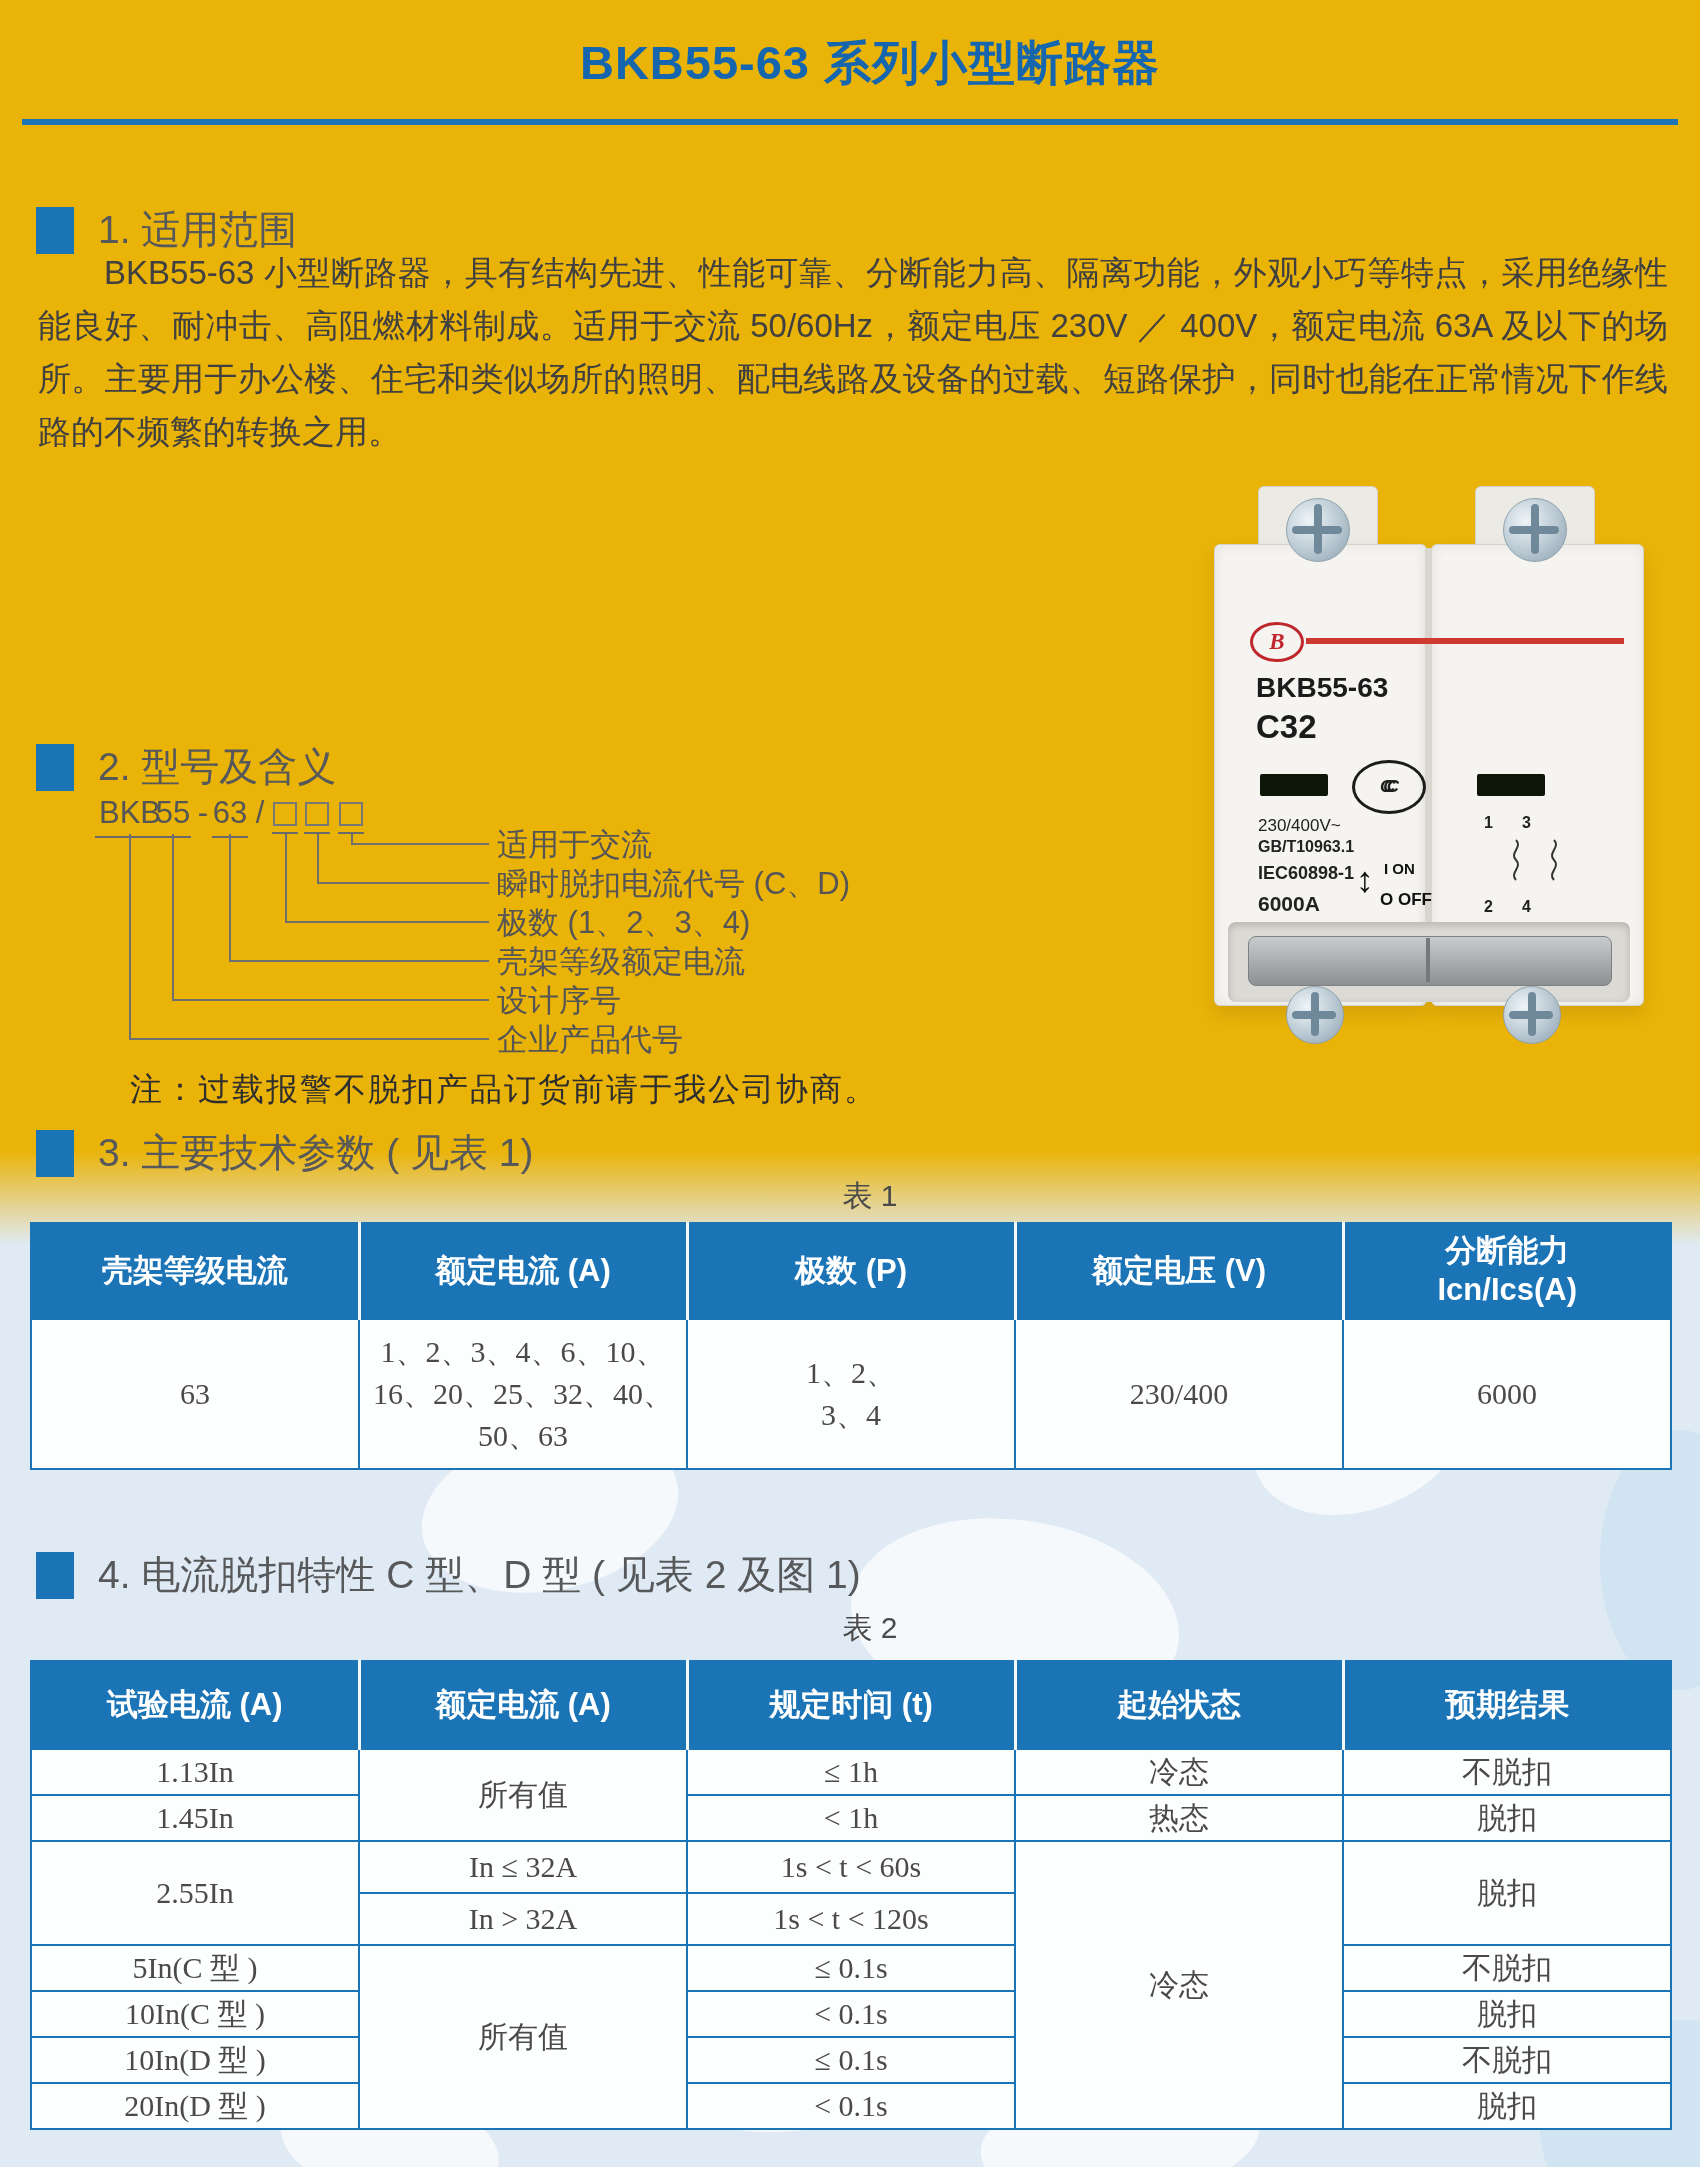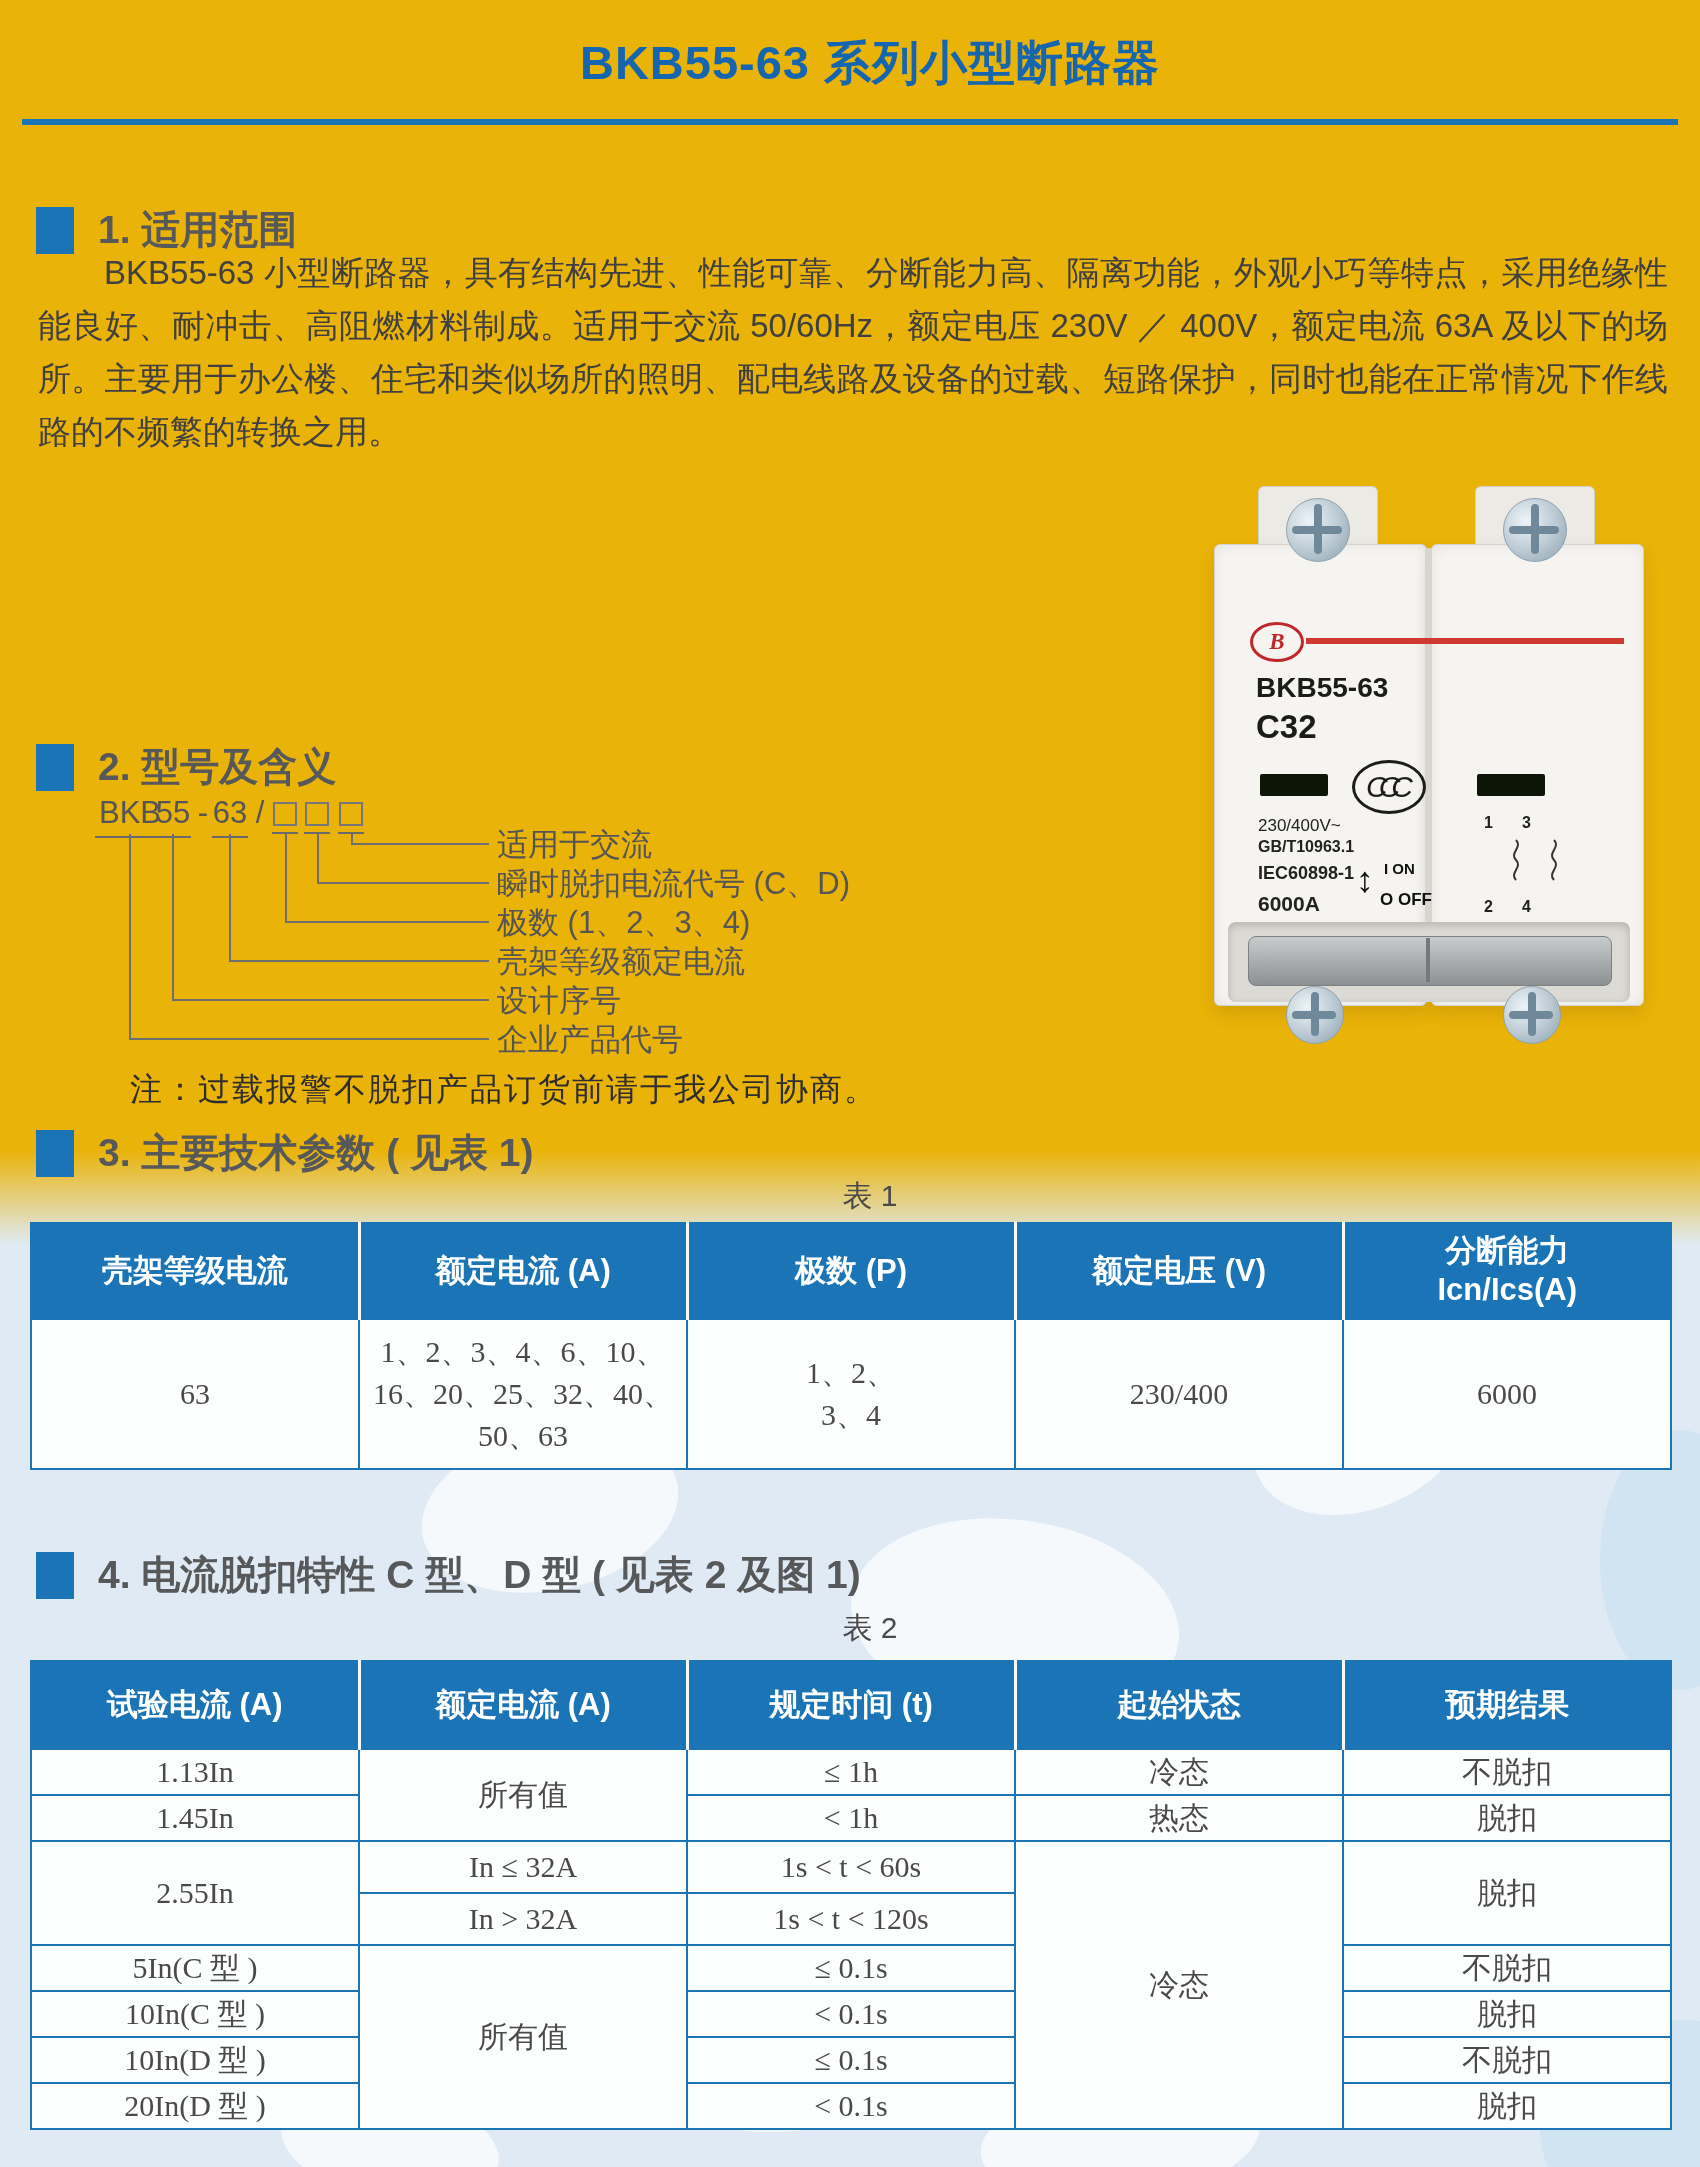--- a/index.html
+++ b/index.html
@@ -11,21 +11,21 @@
   .blob{position:absolute;border-radius:50%;}
   .blob.w{background:#ffffff;opacity:.72;}
   .blob.b{background:#cfe3f2;opacity:.9;}
   
   .title{position:absolute;top:32px;left:0;width:100%;text-align:center;
          font-size:47px;font-weight:bold;color:#1566ae;letter-spacing:1px;}
   .rule{position:absolute;top:119px;left:22px;width:1656px;height:6px;background:#1a74b6;}
   
   .sec-head{position:absolute;left:36px;display:flex;align-items:center;gap:24px;}
   .sec-square{width:38px;height:47px;background:#1a74b6;flex:0 0 auto;}
-  .sec-title{font-size:39px;font-weight:bold;color:#57585a;white-space:nowrap;}
+  .sec-title{font-size:39px;font-weight:normal;color:#57585a;white-space:nowrap;}
   
   .para{position:absolute;top:246px;left:38px;width:1630px;font-size:33px;line-height:53px;
         color:#404040;text-align:justify;text-indent:66px;}
   .bullets{position:absolute;top:478px;left:76px;font-size:33px;color:#404040;}
   .bullets .li{height:49px;line-height:49px;}
   
   .tok{position:absolute;font-size:31px;color:#555;border-bottom:2px solid #6a6a6a;
        padding-bottom:5px;text-align:center;}
   .tok.nl{border-bottom:none;}
   .boxu{position:absolute;border-bottom:2px solid #6a6a6a;padding:0 1px 6px 1px;}
@@ -60,22 +60,22 @@
   .bk-cross-v{position:absolute;left:27px;top:5px;width:8px;height:50px;background:#70899a;border-radius:4px;}
   .bk-redline{position:absolute;left:92px;top:152px;width:318px;height:6px;background:#cf3a30;}
   .bk-logo{position:absolute;left:36px;top:136px;width:48px;height:34px;border:3px solid #c0272d;border-radius:50%;
            display:flex;align-items:center;justify-content:center;
            font-family:"Liberation Serif","DejaVu Serif",serif;font-style:italic;font-weight:bold;
            font-size:23px;color:#c0272d;}
   .bk-model{position:absolute;left:42px;top:186px;font-size:28px;font-weight:bold;color:#1b1b1b;}
   .bk-c32{position:absolute;left:42px;top:222px;font-size:33px;font-weight:bold;color:#1b1b1b;}
   .bk-window{position:absolute;width:68px;height:22px;background:#0d1506;border-radius:2px;}
   .bk-ccc{position:absolute;left:138px;top:274px;width:74px;height:54px;border:3px solid #1c1c1c;border-radius:50%;
-          display:flex;align-items:center;justify-content:center;font-style:italic;font-weight:normal;
-          font-size:30px;letter-spacing:-9px;color:#1c1c1c;padding-right:8px;box-sizing:border-box;}
+          display:flex;align-items:center;justify-content:center;font-style:italic;font-weight:bold;
+          font-size:17px;letter-spacing:-9px;color:#1c1c1c;padding-right:8px;box-sizing:border-box;}
   .bk-s1{position:absolute;left:44px;top:330px;font-size:17px;font-weight:normal;color:#222;}
   .bk-s2{position:absolute;left:44px;top:352px;font-size:16px;font-weight:bold;color:#222;}
   .bk-s3{position:absolute;left:44px;top:377px;font-size:18px;font-weight:bold;color:#222;}
   .bk-s4{position:absolute;left:44px;top:406px;font-size:21px;font-weight:bold;color:#222;}
   .bk-arrow{position:absolute;left:142px;top:376px;font-size:36px;color:#111;line-height:1;}
   .bk-on{position:absolute;left:170px;top:374px;font-size:15px;font-weight:bold;color:#111;}
   .bk-off{position:absolute;left:166px;top:404px;font-size:17px;font-weight:bold;color:#111;}
   .bk-mark{position:absolute;font-size:16px;font-weight:bold;color:#222;}
   .bk-sq{position:absolute;}
   .bk-band{position:absolute;left:14px;top:436px;width:402px;height:80px;background:#dcdad4;border-radius:8px;

